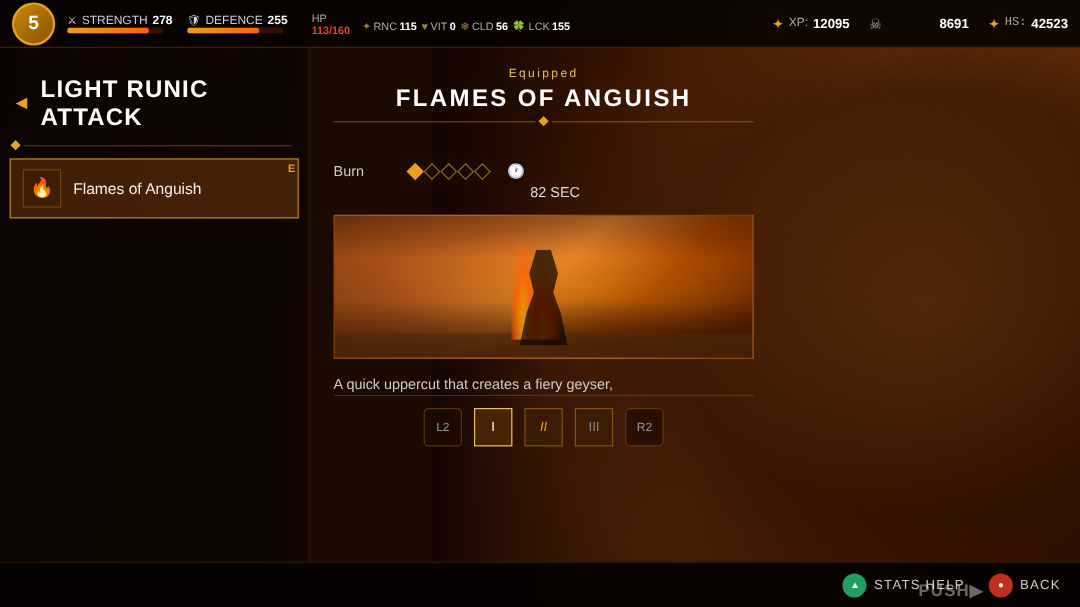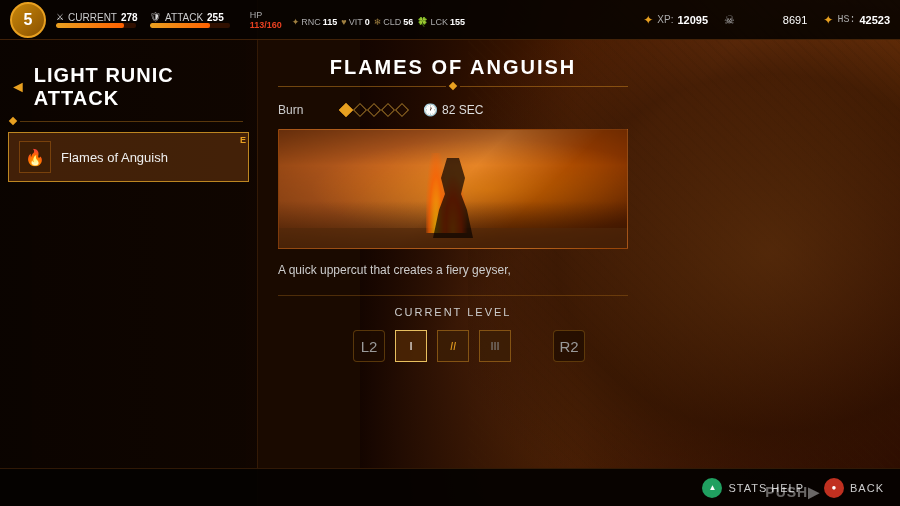--- a/index.html
+++ b/index.html
@@ -295,21 +295,21 @@
       border-color: #e8a020;
     }
 
     .timer-info {
       display: flex;
       align-items: center;
       gap: 4px;
       margin-left: 8px;
     }
     .timer-icon { font-size: 12px; color: #aaa; }
-    .timer-val { font-size: 12px; color: #ddd; }
+    .timer-val { font-size: 12px; color: #ddd; margin-top: 35px; }
 
     
     .ability-preview {
       width: 100%;
       height: 120px;
       background: linear-gradient(135deg, #8a4010 0%, #c06020 30%, #e08030 50%, #a04000 70%, #602000 100%);
       border: 1px solid rgba(150,80,20,0.5);
       margin: 12px 0;
       position: relative;
       overflow: hidden;
@@ -332,21 +332,20 @@
       width: 40px;
       height: 80px;
       background: rgba(10,3,0,0.7);
       clip-path: polygon(35% 0%, 65% 0%, 80% 25%, 70% 45%, 85% 65%, 100% 100%, 0% 100%, 15% 65%, 30% 45%, 20% 25%);
     }
 
     .ability-desc {
       font-size: 12px;
       color: #ccc;
       line-height: 1.5;
-      margin-bottom: 16px;
     }
 
     
     .current-level-label {
       text-align: center;
       font-size: 11px;
       color: #ccc;
       letter-spacing: 2px;
       margin-bottom: 12px;
     }
@@ -373,23 +372,22 @@
       border-color: #e8c060;
       background: rgba(80,40,5,0.8);
       color: #fff;
     }
     .level-btn.filled {
       background: rgba(60,30,5,0.8);
     }
     .level-btn.btn-l2, .level-btn.btn-r2 {
       border-radius: 4px;
       border-color: rgba(150,100,20,0.5);
-      font-size: 15px;
+      font-size: 10px;
       color: #999;
-      margin-left: 32px;
     }
 
     
     .bottom-bar {
       position: absolute;
       bottom: 0;
       left: 0;
       right: 0;
       height: 38px;
       background: rgba(5,2,0,0.95);
@@ -450,32 +448,32 @@
 <div class="bg-character"></div>
 
 <div class="stats-bar">
   <div class="level-badge">
     <span>5</span>
   </div>
 
   <div class="stat-group">
     <div class="stat-row">
       <span class="stat-icon">⚔</span>
-      <span class="stat-label">CURRENT</span>
+      <span class="stat-label">STRENGTH</span>
       <span class="stat-val">278</span>
     </div>
     <div class="stat-bar-bg">
       <div class="stat-bar-fill" style="width:85%"></div>
     </div>
   </div>
 
   <div class="stat-group">
     <div class="stat-row">
       <span class="stat-icon">🛡</span>
-      <span class="stat-label">ATTACK</span>
+      <span class="stat-label">DEFENCE</span>
       <span class="stat-val">255</span>
     </div>
     <div class="stat-bar-bg">
       <div class="stat-bar-fill" style="width:75%"></div>
     </div>
   </div>
 
   <div class="hp-bar-container">
     <span class="hp-title">HP</span>
     <span class="hp-num">
@@ -507,21 +505,21 @@
   </div>
 
   <div class="right-stats">
     <div class="xp-group">
       <span class="xp-icon">✦</span>
       <span style="font-size:10px;color:#aaa;">XP:</span>
       <span style="color:#fff;font-size:11px;font-weight:bold;">12095</span>
     </div>
     <div class="xp-group">
       <span class="xp-icon" style="color:#aaa;">☠</span>
-      <span style="color:#fff;font-size:11px;font-weight:normal;padding-left:44px;">8691</span>
+      <span style="color:#fff;font-size:11px;font-weight:bold;padding-left:44px;">8691</span>
     </div>
     <div class="xp-group">
       <span class="xp-icon">✦</span>
       <span style="font-size:10px;color:#aaa;font-family:Liberation Mono, monospace;">HS:</span>
       <span style="color:#fff;font-size:11px;font-weight:bold;">42523</span>
     </div>
   </div>
 </div>
 
 <div class="left-panel">
@@ -541,20 +539,21 @@
       <div class="ability-icon-box">🔥</div>
       <span class="ability-name">Flames of Anguish</span>
       <span class="ability-equip-badge">E</span>
     </div>
 
   </div>
 </div>
 
 <div class="main-panel">
 
+  <div class="equipped-label">Equipped</div>
   <div class="item-title">FLAMES OF ANGUISH</div>
 
   <div class="title-underline">
     <div class="line"></div>
     <div class="diamond"></div>
     <div class="line"></div>
   </div>
 
 
   <div class="stat-line">
@@ -582,21 +581,20 @@
     <div style="position:absolute;left:50%;bottom:15px;transform:translateX(-50%);width:30px;height:60px;background:radial-gradient(ellipse at 50% 100%, #ff8000 0%, #ff4000 40%, transparent 70%);opacity:0.9;"></div>
     <div style="position:absolute;left:45%;bottom:15px;transform:translateX(-50%);width:20px;height:80px;background:radial-gradient(ellipse at 50% 100%, #ffcc00 0%, #ff6000 50%, transparent 80%);opacity:0.7;"></div>
   </div>
 
   <div class="ability-desc">
     <div>A quick uppercut that creates a fiery geyser,</div>
   </div>
 
   <div style="height:1px;background:rgba(200,130,30,0.3);margin-bottom:10px;"></div>
 
-  <div class="current-level-label">CURRENT LEVEL</div>
 
   <div class="level-selector">
     <div class="level-btn btn-l2">
       <span>L2</span>
     </div>
     <div class="level-btn active">
       <span>I</span>
     </div>
     <div class="level-btn filled">
       <span style="color:#e8a020;font-style:italic;">II</span>

